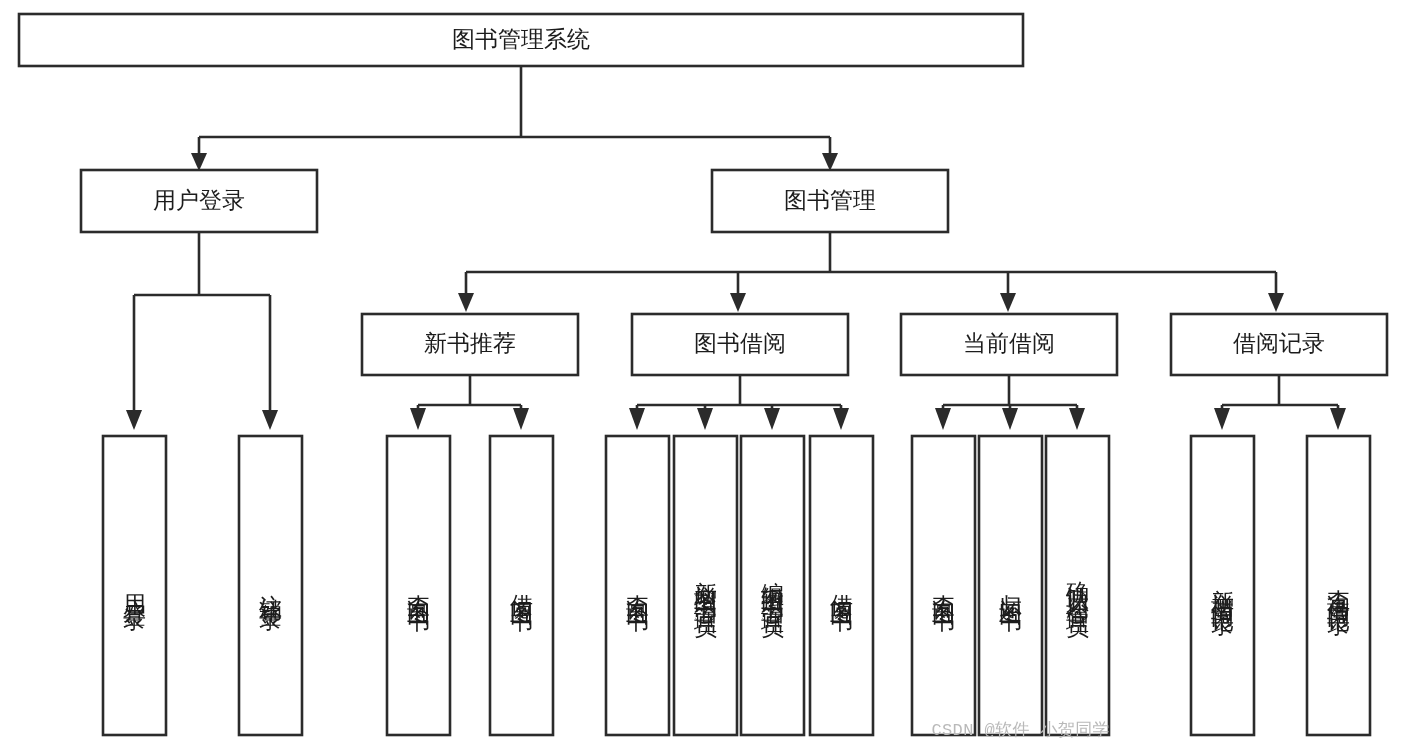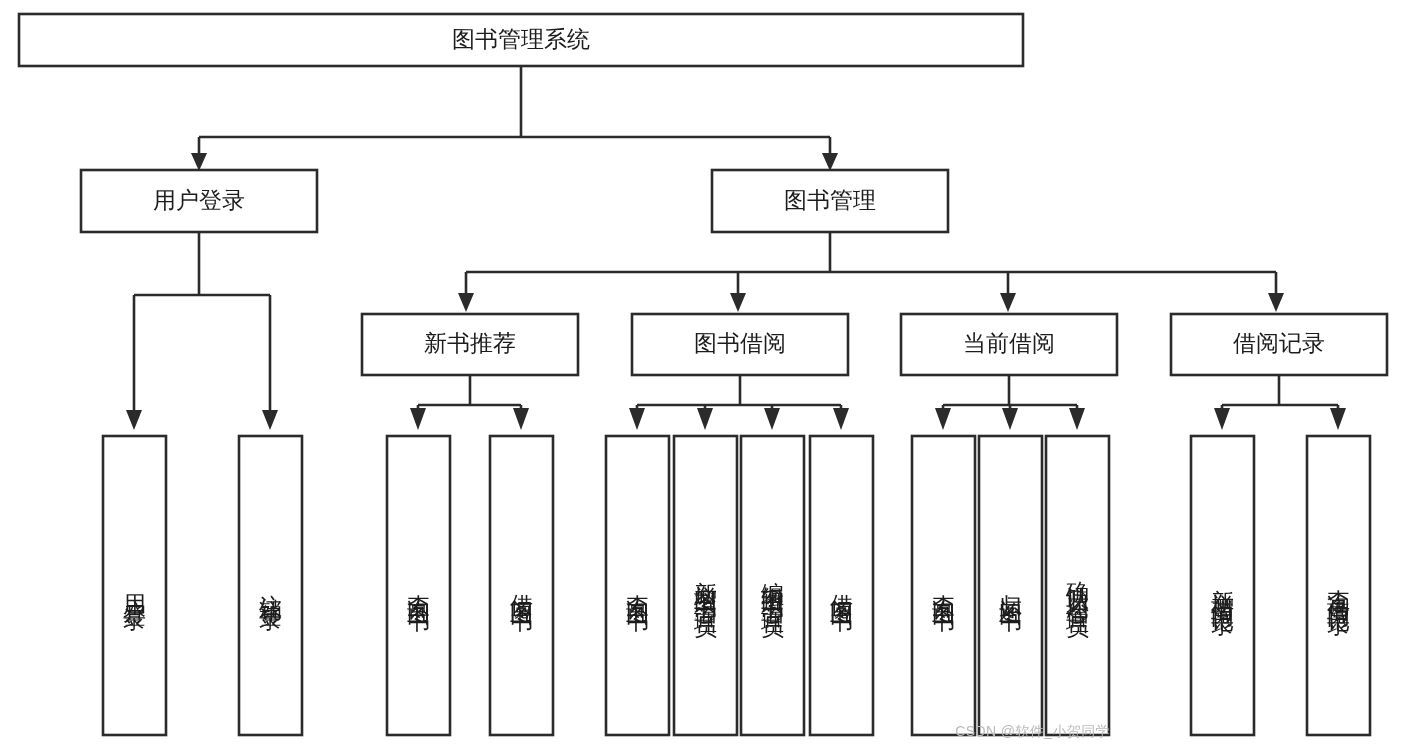--- a/index.html
+++ b/index.html
@@ -48,22 +48,22 @@
     dominant-baseline: middle;
   }
   text.h-label {
     font-size: 23px;
     text-anchor: middle;
   }
   .watermark {
     position: absolute;
     right: 9px;
     bottom: 6px;
-    font-family: Liberation Sans, sans-serif;
-    font-size: 14px;
+    font-family: Liberation Mono, monospace;
+    font-size: 17px;
     color: #b9b9b9;
     letter-spacing: 0.4px;
     white-space: nowrap;
     user-select: none;
   }
 </style>
 </head>
 <body>
 
 <div id="diagram-root">

